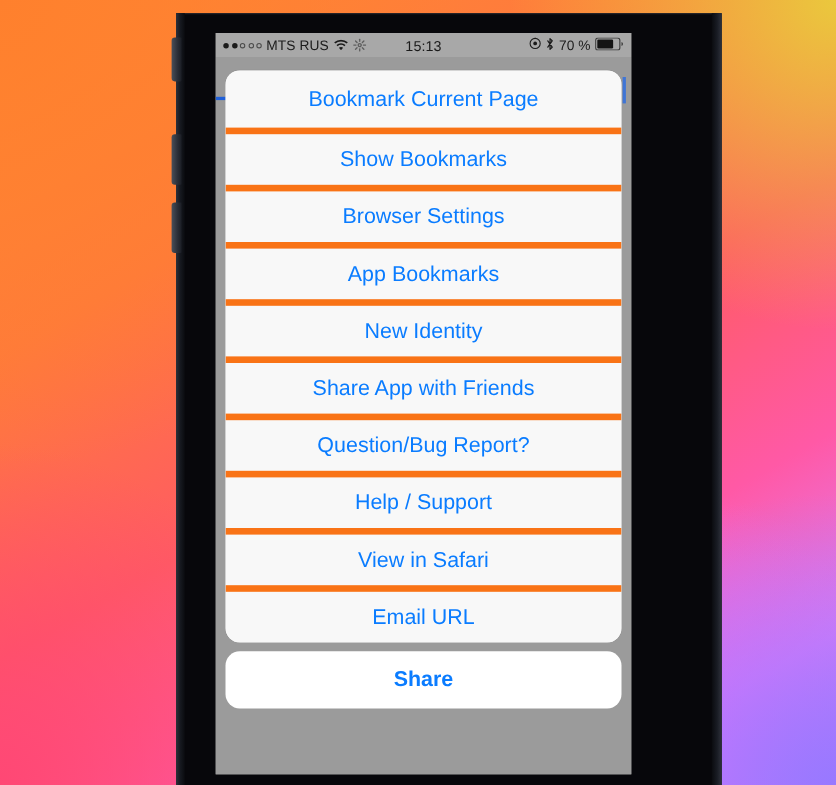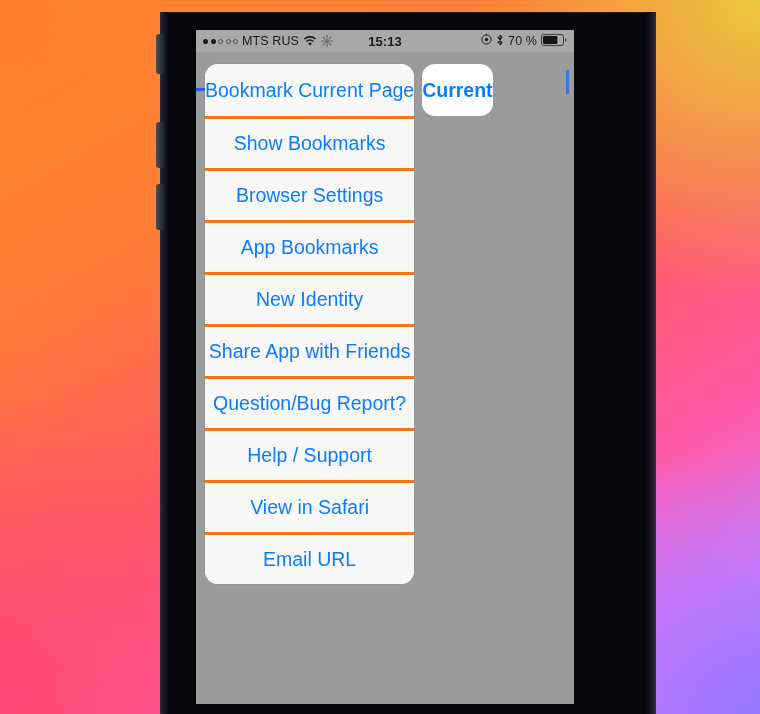--- a/index.html
+++ b/index.html
@@ -53,21 +53,21 @@
 
   
   #status-bar{
     position:relative; height:22px; width:100%;
     background:#a8a8a8;
     display:flex; align-items:center; padding:0 7px;
     font-size:12.5px; color:#1b1b1b; letter-spacing:.1px;
   }
   #status-left{ display:flex; align-items:center; gap:4px; flex:1; }
   #status-center{ position:absolute; left:0; right:0; text-align:center;
-                  font-weight:bold; font-size:13px; pointer-events:none; }
+                  font-weight:normal; font-size:13px; pointer-events:none; }
   #status-right{ display:flex; gap:4px; flex:1;
                  justify-content:flex-end; position:relative; z-index:2; }
   #signal-dots{ display:flex; align-items:center; gap:2.5px; }
   .dot{ width:5px; height:5px; border-radius:50%; }
   .dot.on{ background:#1b1b1b; }
   .dot.off{ background:transparent; border:1px solid #4d4d4d; width:5px;height:5px; }
   #carrier{ font-size:12.5px; }
   #battery-pct{ font-size:12.5px; }
   .svgicon{ display:block; }
 
@@ -81,33 +81,33 @@
     background:#1f5fd8;
   }
   #progress-bar-right{
     position:absolute; right:5px; top:18px; width:3px; height:24px;
     background:#2f6fe0; opacity:.85;
   }
 
   
   #action-sheet{
     position:absolute; left:9px; right:9px; top:34px;
-    display:flex; flex-direction:row; gap:8px;
+    display:flex; flex-direction:column; gap:8px;
   }
   #sheet-group{
     background:#f7f7f7;
     border-radius:13px;
     overflow:hidden;
     box-shadow:0 0 0 .5px rgba(0,0,0,.07);
   }
   .sheet-item{
     height:52px; display:flex; align-items:center; justify-content:center;
     color:#0a7cff; font-size:19.5px;
     background:#f8f8f8;
-    border-top:3px solid #f97316;
+    border-top:6px solid #f97316;
     cursor:pointer; user-select:none;
   }
   .sheet-item:first-child{ border-top:none; }
 
   #cancel-button{
     height:52px; border-radius:13px;
     background:#ffffff;
     display:flex; align-items:center; justify-content:center;
     color:#0a7cff; font-size:19.5px; font-weight:bold;
     cursor:pointer; user-select:none;
@@ -200,17 +200,17 @@
         <div class="sheet-item">Browser Settings</div>
         <div class="sheet-item">App Bookmarks</div>
         <div class="sheet-item">New Identity</div>
         <div class="sheet-item">Share App with Friends</div>
         <div class="sheet-item">Question/Bug Report?</div>
         <div class="sheet-item">Help / Support</div>
         <div class="sheet-item">View in Safari</div>
         <div class="sheet-item">Email URL</div>
       </div>
 
-      <div id="cancel-button">Current</div>
+      <div id="cancel-button">Share</div>
 
     </div>
   </div>
 </div>
 
 </body></html>

